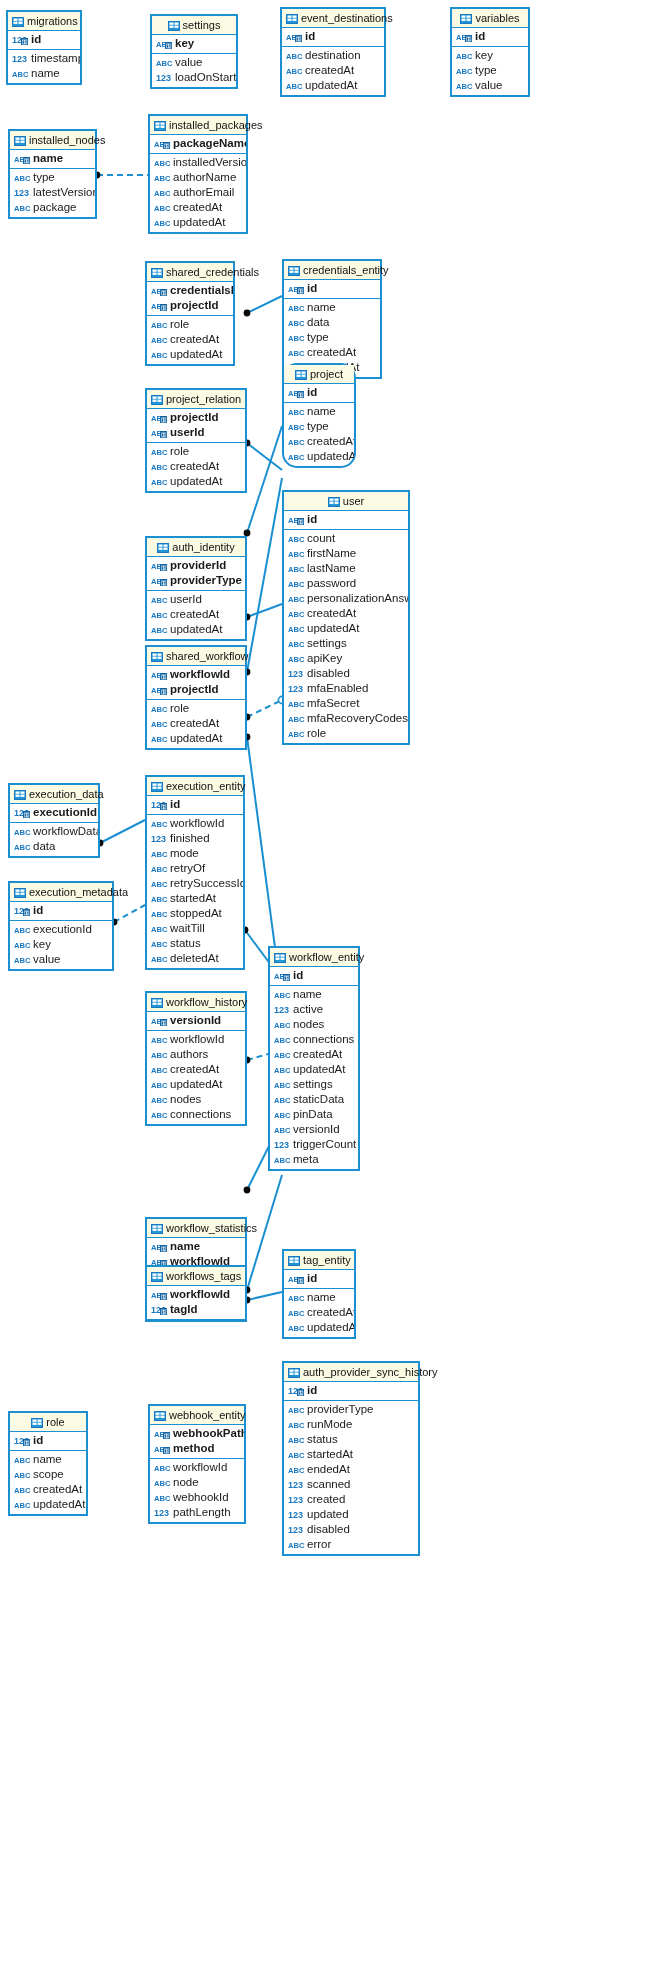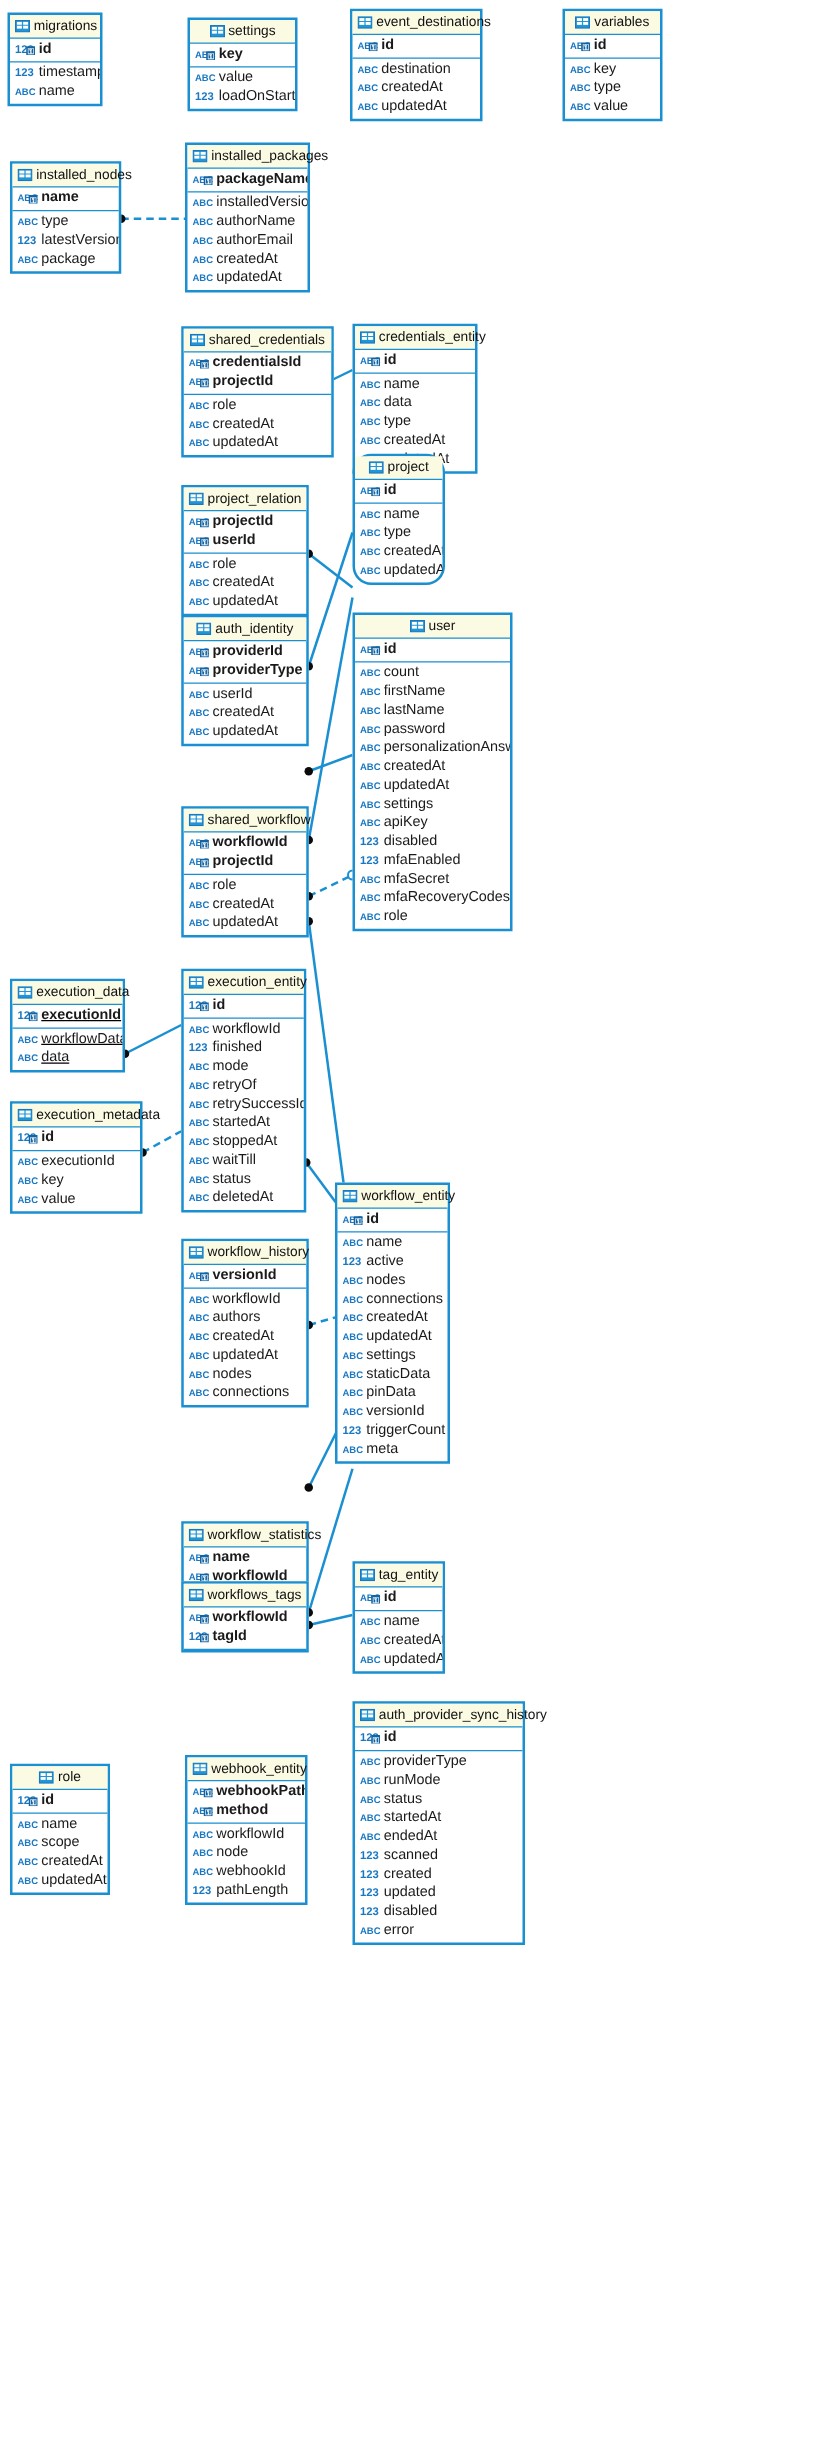--- a/index.html
+++ b/index.html
@@ -311,21 +311,21 @@
               <text x="0" y="9" font-family="&quot;Liberation Sans&quot;, sans-serif" font-size="7.6" font-weight="bold" fill="#1a78c2">ABC</text>
             </svg></span><span>type</span></div>
         <div class="col"><span class="tico"><svg width="17" height="11" viewBox="0 0 17 11">
               <text x="0" y="9" font-family="&quot;Liberation Sans&quot;, sans-serif" font-size="7.6" font-weight="bold" fill="#1a78c2">ABC</text>
             </svg></span><span>createdAt</span></div>
         <div class="col"><span class="tico"><svg width="17" height="11" viewBox="0 0 17 11">
               <text x="0" y="9" font-family="&quot;Liberation Sans&quot;, sans-serif" font-size="7.6" font-weight="bold" fill="#1a78c2">ABC</text>
             </svg></span><span>updatedAt</span></div>
       </div>
     </div>
-    <div class="entity" style="left: 145px; top: 261px; width: 122px;">
+    <div class="entity" style="left: 145px; top: 261px; width: 90px;">
       <div class="ent-header"><span class="tbl-ico"><svg width="12" height="10" viewBox="0 0 12 10">
             <rect x="0.5" y="0.5" width="11" height="9" fill="#2196d6" stroke="#1a78c2"></rect>
             <rect x="1.5" y="1.5" width="4" height="2.3" fill="#ffffff"></rect>
             <rect x="6.5" y="1.5" width="4" height="2.3" fill="#ffffff"></rect>
             <rect x="1.5" y="4.6" width="4" height="2.3" fill="#ffffff"></rect>
             <rect x="6.5" y="4.6" width="4" height="2.3" fill="#ffffff"></rect>
           </svg></span><span class="tname">shared_credentials</span></div>
       <div class="ent-keys">
         <div class="col pk"><span class="tico"><svg width="17" height="11" viewBox="0 0 17 11">
               <text x="0" y="9" font-family="&quot;Liberation Sans&quot;, sans-serif" font-size="7.6" font-weight="bold" fill="#1a78c2">ABC</text>
@@ -465,21 +465,21 @@
               <text x="0" y="9" font-family="&quot;Liberation Sans&quot;, sans-serif" font-size="7.6" font-weight="bold" fill="#1a78c2">ABC</text>
             </svg></span><span>mfaSecret</span></div>
         <div class="col"><span class="tico"><svg width="17" height="11" viewBox="0 0 17 11">
               <text x="0" y="9" font-family="&quot;Liberation Sans&quot;, sans-serif" font-size="7.6" font-weight="bold" fill="#1a78c2">ABC</text>
             </svg></span><span>mfaRecoveryCodes</span></div>
         <div class="col"><span class="tico"><svg width="17" height="11" viewBox="0 0 17 11">
               <text x="0" y="9" font-family="&quot;Liberation Sans&quot;, sans-serif" font-size="7.6" font-weight="bold" fill="#1a78c2">ABC</text>
             </svg></span><span>role</span></div>
       </div>
     </div>
-    <div class="entity" style="left: 145px; top: 492px; width: 102px;">
+    <div class="entity" style="left: 145px; top: 536px; width: 102px;">
       <div class="ent-header"><span class="tbl-ico"><svg width="12" height="10" viewBox="0 0 12 10">
             <rect x="0.5" y="0.5" width="11" height="9" fill="#2196d6" stroke="#1a78c2"></rect>
             <rect x="1.5" y="1.5" width="4" height="2.3" fill="#ffffff"></rect>
             <rect x="6.5" y="1.5" width="4" height="2.3" fill="#ffffff"></rect>
             <rect x="1.5" y="4.6" width="4" height="2.3" fill="#ffffff"></rect>
             <rect x="6.5" y="4.6" width="4" height="2.3" fill="#ffffff"></rect>
           </svg></span><span class="tname">auth_identity</span></div>
       <div class="ent-keys">
         <div class="col pk"><span class="tico"><svg width="17" height="11" viewBox="0 0 17 11">
               <text x="0" y="9" font-family="&quot;Liberation Sans&quot;, sans-serif" font-size="7.6" font-weight="bold" fill="#1a78c2">ABC</text>
@@ -529,21 +529,21 @@
               <text x="0" y="9" font-family="&quot;Liberation Sans&quot;, sans-serif" font-size="7.6" font-weight="bold" fill="#1a78c2">ABC</text>
             </svg></span><span>role</span></div>
         <div class="col"><span class="tico"><svg width="17" height="11" viewBox="0 0 17 11">
               <text x="0" y="9" font-family="&quot;Liberation Sans&quot;, sans-serif" font-size="7.6" font-weight="bold" fill="#1a78c2">ABC</text>
             </svg></span><span>createdAt</span></div>
         <div class="col"><span class="tico"><svg width="17" height="11" viewBox="0 0 17 11">
               <text x="0" y="9" font-family="&quot;Liberation Sans&quot;, sans-serif" font-size="7.6" font-weight="bold" fill="#1a78c2">ABC</text>
             </svg></span><span>updatedAt</span></div>
       </div>
     </div>
-    <div class="entity" style="left: 8px; top: 783px; width: 92px; text-decoration: underline;">
+    <div class="entity" style="left: 8px; top: 783px; width: 92px;">
       <div class="ent-header"><span class="tbl-ico"><svg width="12" height="10" viewBox="0 0 12 10">
             <rect x="0.5" y="0.5" width="11" height="9" fill="#2196d6" stroke="#1a78c2"></rect>
             <rect x="1.5" y="1.5" width="4" height="2.3" fill="#ffffff"></rect>
             <rect x="6.5" y="1.5" width="4" height="2.3" fill="#ffffff"></rect>
             <rect x="1.5" y="4.6" width="4" height="2.3" fill="#ffffff"></rect>
             <rect x="6.5" y="4.6" width="4" height="2.3" fill="#ffffff"></rect>
           </svg></span><span class="tname">execution_data</span></div>
       <div class="ent-keys">
         <div class="col pk"><span class="tico"><svg width="17" height="11" viewBox="0 0 17 11">
               <text x="0" y="9" font-family="&quot;Liberation Sans&quot;, sans-serif" font-size="9" font-weight="bold" fill="#1a78c2">123</text>

